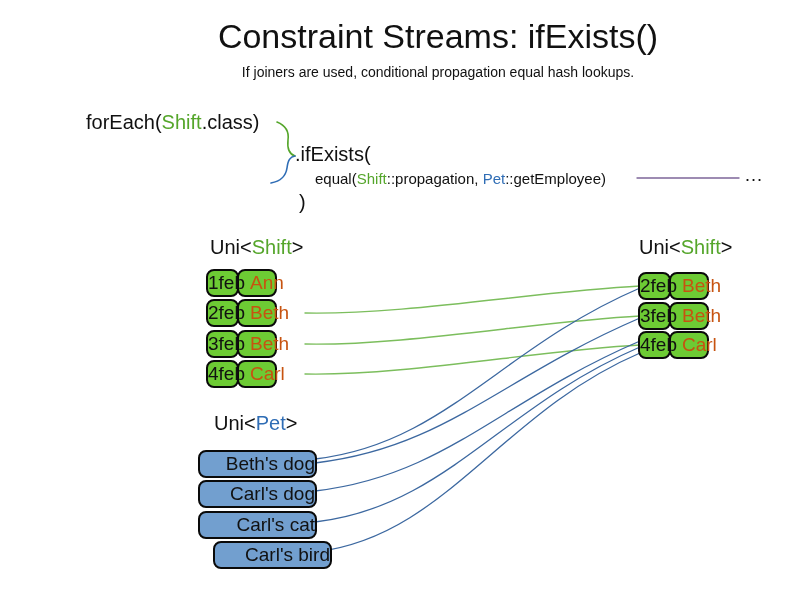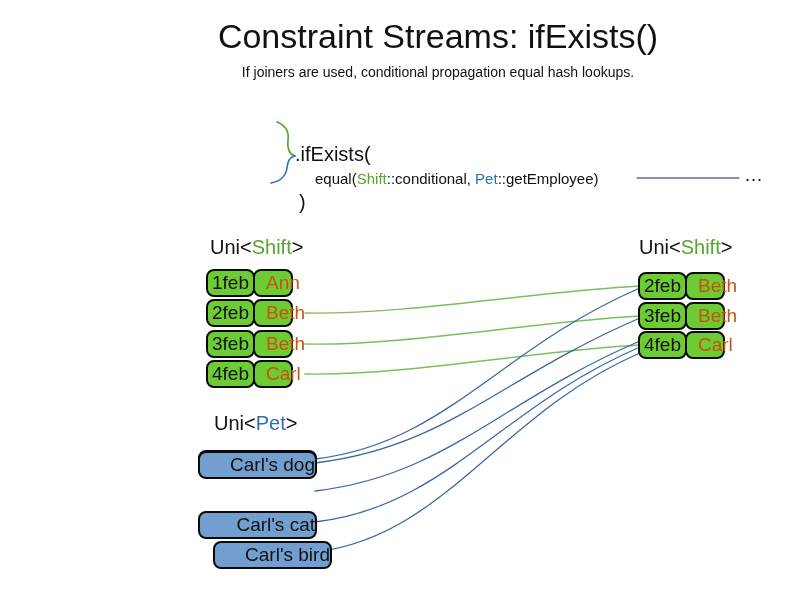--- a/index.html
+++ b/index.html
@@ -35,21 +35,21 @@
   .stream-label { font-size: 20px; }
   .ellipsis { font-size: 19px; letter-spacing: 1px; }
 
   .shift-row { position: absolute; display: flex; }
   .cell {
     height: 28px; box-sizing: border-box;
     border: 2px solid #0a0a0a; border-radius: 8px;
     background: var(--box-green);
     font-size: 19px; line-height: 24px;
   }
-  .date-cell { width: 49px; text-align: center; position: relative; z-index: 2; }
+  .date-cell { width: 33px; text-align: center; position: relative; z-index: 2; }
   .name-cell { width: 40px; margin-left: -2px; padding-left: 11px; color: var(--employee-orange); }
 
   .pet-row {
     position: absolute; width: 119px; height: 28px; box-sizing: border-box;
     border: 2px solid #0a0a0a; border-radius: 8px;
     background: var(--box-blue);
     font-size: 19px; line-height: 24px; text-align: right;
   }
   .annotation { color: var(--annotation-red); font-size: 20px; }
 </style>
@@ -69,25 +69,26 @@
       <path d="M 277 463 C 407 448, 462 378, 602 318" fill="none" stroke="#3C68A0" stroke-width="1.3" stroke-linecap="round"></path>
       <path d="M 277 491 C 407 476, 462 401, 602 341" fill="none" stroke="#3C68A0" stroke-width="1.3" stroke-linecap="round"></path>
       <path d="M 277 522 C 407 507, 462 407, 602 347" fill="none" stroke="#3C68A0" stroke-width="1.3" stroke-linecap="round"></path>
       <path d="M 277 552 C 407 537, 462 413, 602 353" fill="none" stroke="#3C68A0" stroke-width="1.3" stroke-linecap="round"></path>
     </svg>
 
   <h1 class="abs slide-title txt" style="white-space:normal;">Constraint Streams: ifExists()</h1>
 
   <div class="abs slide-subtitle txt" style="white-space:normal;">If joiners are used, conditional propagation equal hash lookups.</div>
 
+  <div class="txt code-line" style="left:48px; top:111px;"><span>forEach(</span><span class="c-shift">Shift</span><span>.class)</span></div>
 
 
   <div class="txt code-line" style="left:257px; top:143px;">.ifExists(</div>
 
-  <div class="txt code-small" style="left:277px; top:170px;"><span>equal(</span><span class="c-shift">Shift</span><span>::conditional, </span><span class="c-pet">Pet</span><span>::getEmployee)</span></div>
+  <div class="txt code-small" style="left:277px; top:170px;"><span>equal(</span><span class="c-shift">Shift</span><span>::propagation, </span><span class="c-pet">Pet</span><span>::getEmployee)</span></div>
 
   <div class="txt ellipsis" style="left:706px; top:164px;">…</div>
 
   <div class="txt code-line" style="left:261px; top:191px;">)</div>
 
   <div class="txt stream-label" style="left:172px; top:236px;"><span>Uni&lt;</span><span class="c-shift">Shift</span><span>&gt;</span></div>
 
   <div class="txt stream-label" style="left:601px; top:236px;"><span>Uni&lt;</span><span class="c-shift">Shift</span><span>&gt;</span></div>
 
   <div class="txt stream-label" style="left:176px; top:412px;"><span>Uni&lt;</span><span class="c-pet">Pet</span><span>&gt;</span></div>
@@ -119,19 +120,19 @@
         <span class="cell date-cell">3feb</span>
         <span class="cell name-cell">Beth</span>
       </div>
       <div class="shift-row" id="right-2" style="left: 600px; top: 331px;">
         <span class="cell date-cell">4feb</span>
         <span class="cell name-cell">Carl</span>
       </div>
     </div>
   <div class="layer" id="pet-list">
       <div class="pet-row" id="pet-0" style="left: 160px; top: 450px;">Beth's dog</div>
-      <div class="pet-row" id="pet-1" style="left: 160px; top: 451px;">Carl's dog</div>
+      <div class="pet-row" id="pet-1" style="left: 160px; top: 480px;">Carl's dog</div>
       <div class="pet-row" id="pet-2" style="left: 160px; top: 511px;">Carl's cat</div>
       <div class="pet-row" id="pet-3" style="left: 175px; top: 541px;">Carl's bird</div>
     </div>
 
 
 </div>
 
 </body></html>

